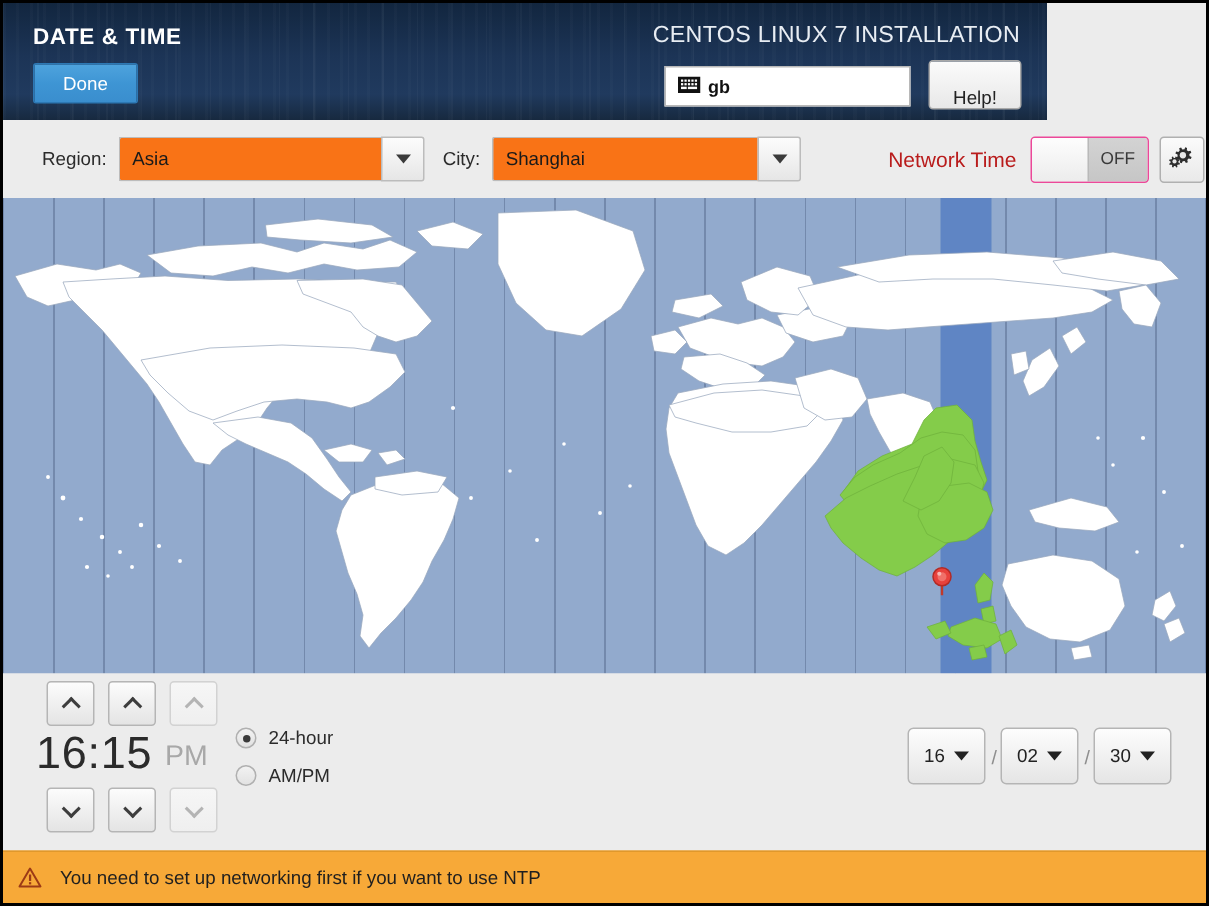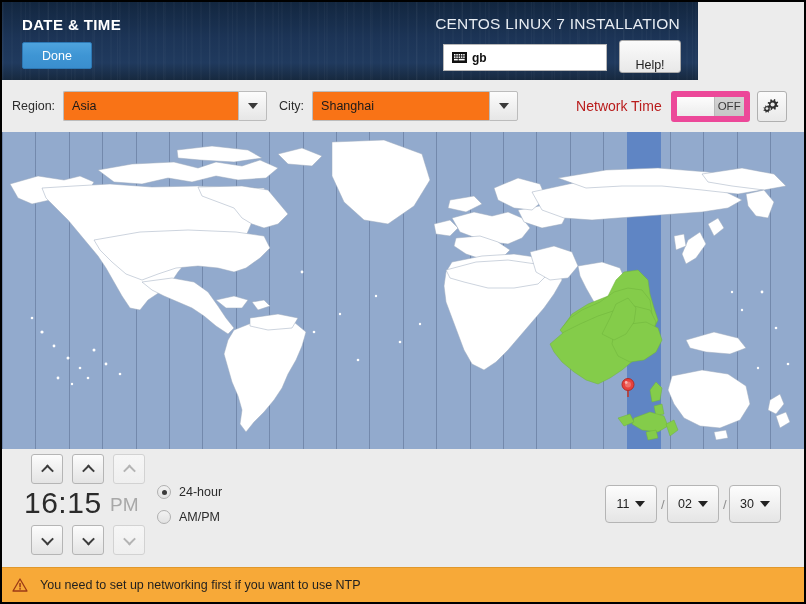--- a/index.html
+++ b/index.html
@@ -93,21 +93,21 @@
   }
   .caret-down {
     width: 0; height: 0;
     border-left: 5px solid transparent;
     border-right: 5px solid transparent;
     border-top: 6px solid #3a3a3a;
   }
   #network-time-label { font-size: 14px; color: #b91c1c; }
   #ntp-toggle {
     display: flex; width: 79px; height: 31px;
-    border: 6px solid #ec4899; border-radius: 3px;
+    border: 1px solid #ec4899; border-radius: 3px;
     overflow: hidden; cursor: pointer;
   }
   #ntp-toggle .knob {
     width: 38px;
     background: linear-gradient(180deg, #fdfdfd 0%, #ececec 100%);
     border-right: 1px solid #b9b9b9;
   }
   #ntp-toggle .state {
     flex: 1;
     background: linear-gradient(180deg, #d3d3d3 0%, #c6c6c6 100%);
@@ -268,21 +268,21 @@
         </svg>
       </span>
       <span class="kb-label">gb</span>
     </div>
     <div id="help-button">
       <span>Help!</span>
     </div>
   </div>
 
   <div id="toolbar">
-    <span class="tb-label" style="margin-left:10px;">Region:</span>
+    <span class="tb-label" style="margin-left:26px;">Region:</span>
     <div class="combo" style="margin-left:8px; width:204px;">
       <div class="combo-text" style="width:175px;">Asia</div>
       <div class="combo-arrow">
           <span class="caret-down"></span>
         </div>
     </div>
     <span class="tb-label" style="margin-left:12px;">City:</span>
     <div class="combo" style="margin-left:8px; width:206px;">
       <div class="combo-text" style="width:177px;">Shanghai</div>
       <div class="combo-arrow">
@@ -476,21 +476,21 @@
         <span class="dot"></span>
       </span>
     <span class="radio-label">24-hour</span>
   </div>
   <div class="radio-row" style="left:155px; top:508px;">
     <span class="radio"></span>
     <span class="radio-label">AM/PM</span>
   </div>
 
   <div class="date-combo" style="left:603px; top:483px; width:52px;">
-    <span>11</span>
+    <span>16</span>
     <span class="caret-small"></span>
   </div>
   <div class="date-sep" style="left:659px;">/</div>
   <div class="date-combo" style="left:665px; top:483px; width:52px;">
     <span>02</span>
     <span class="caret-small"></span>
   </div>
   <div class="date-sep" style="left:721px;">/</div>
   <div class="date-combo" style="left:727px; top:483px; width:52px;">
     <span>30</span>

